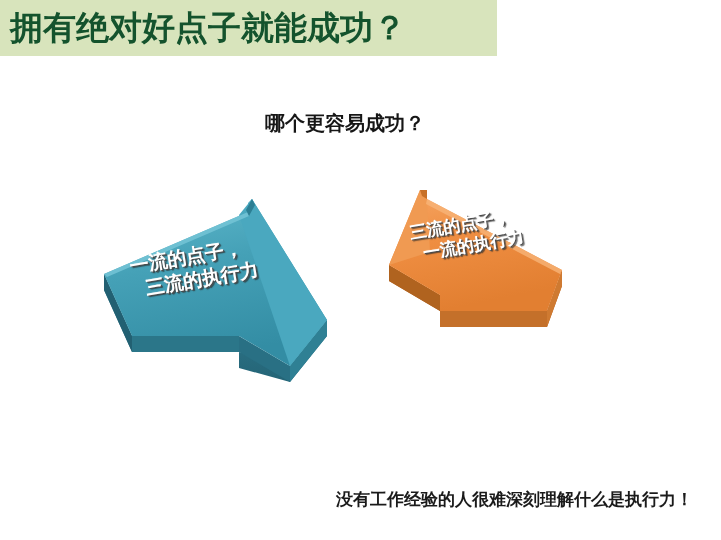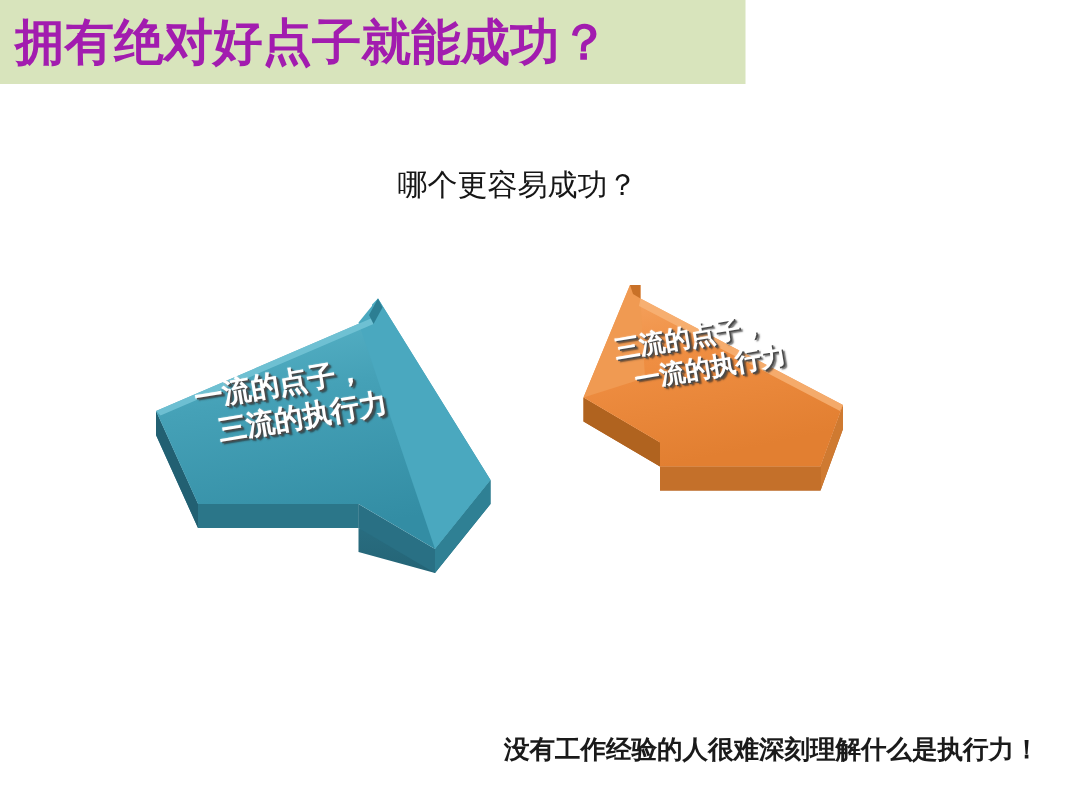--- a/index.html
+++ b/index.html
@@ -31,34 +31,34 @@
   }
   #title-text {
     position: absolute;
     left: 10px;
     top: 2px;
     width: 480px;
     height: 52px;
     line-height: 52px;
     font-size: 33px;
     font-weight: bold;
-    color: #a21caf;
+    color: #14532d;
     letter-spacing: 0px;
     white-space: nowrap;
   }
 
   
   #subtitle {
     position: absolute;
     left: 0;
     top: 110px;
     width: 690px;
     text-align: center;
     font-size: 20px;
-    font-weight: normal;
+    font-weight: bold;
     color: #161616;
   }
 
   
   #arrows {
     position: absolute;
     left: 0;
     top: 0;
     width: 721px;
     height: 540px;

